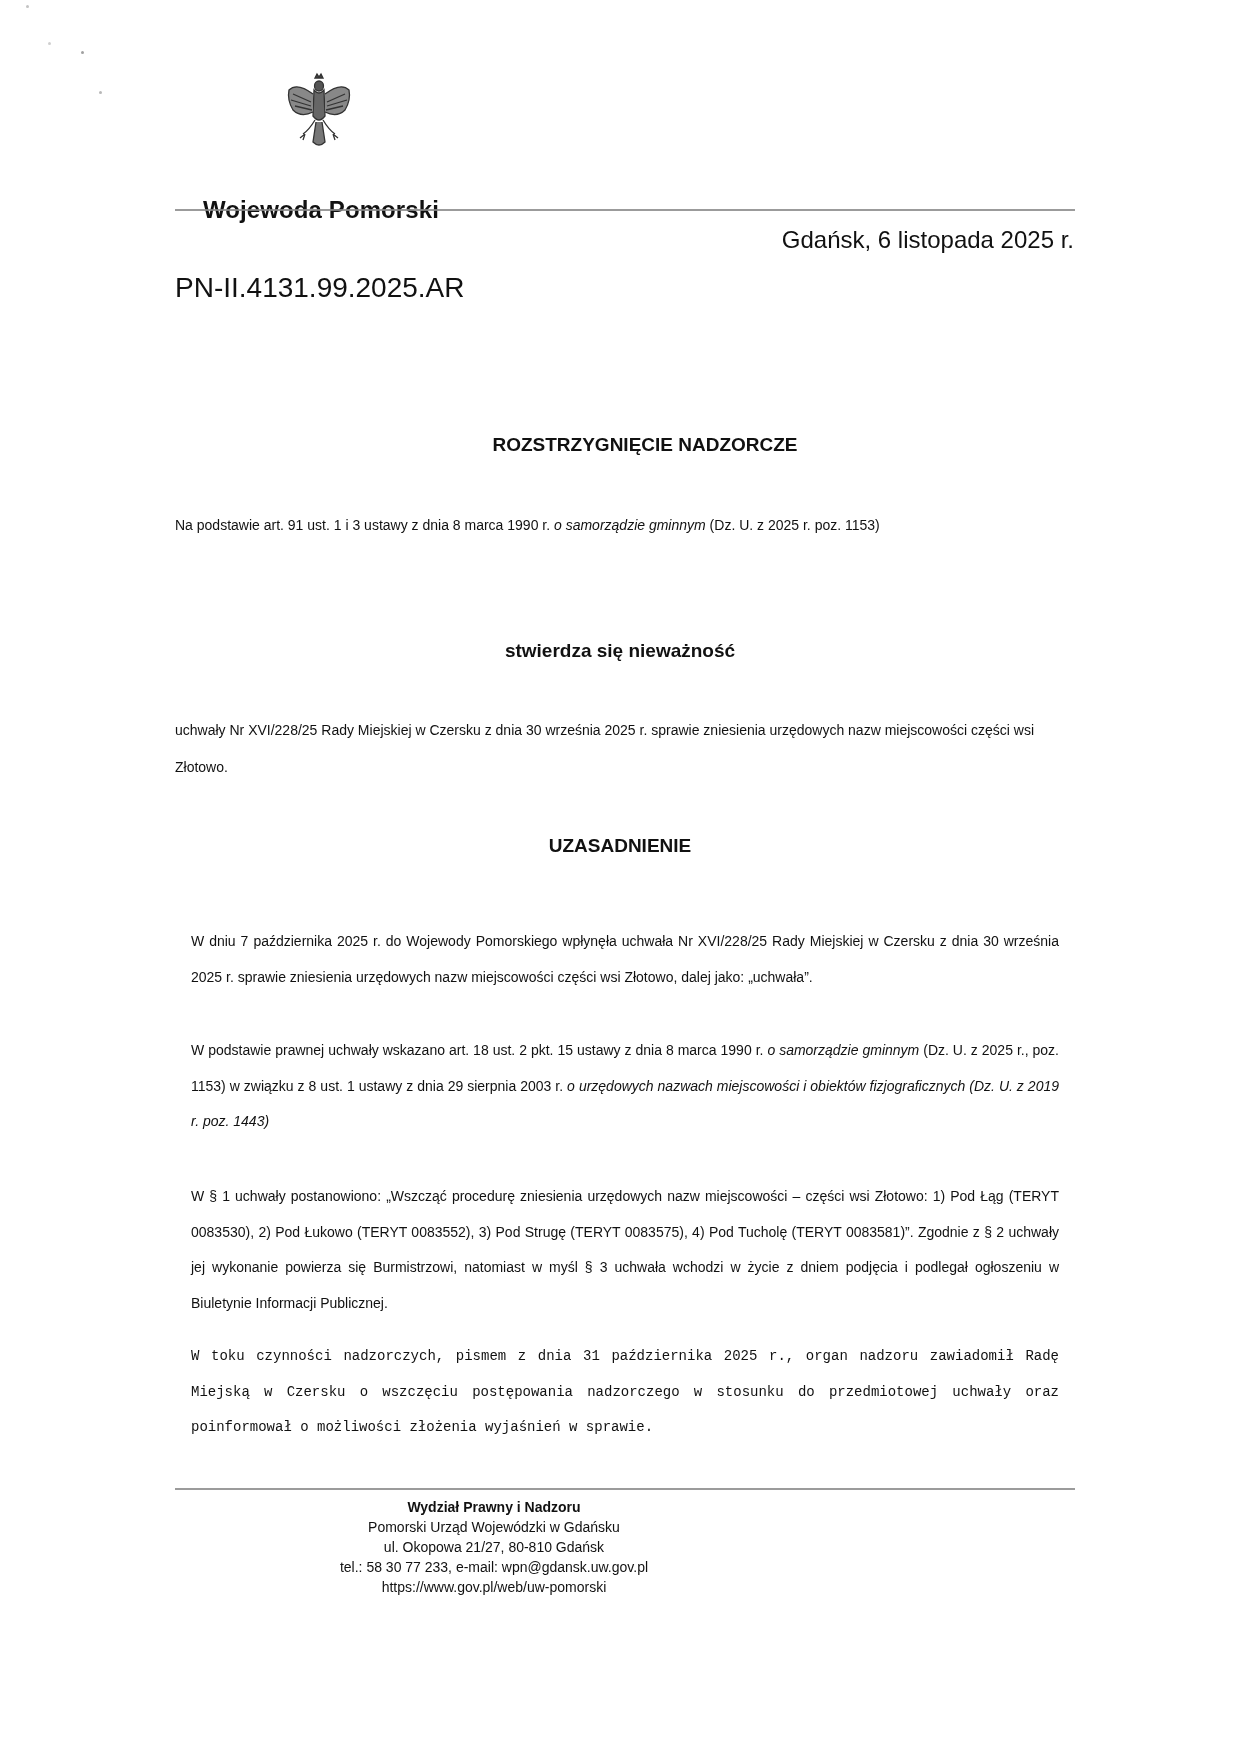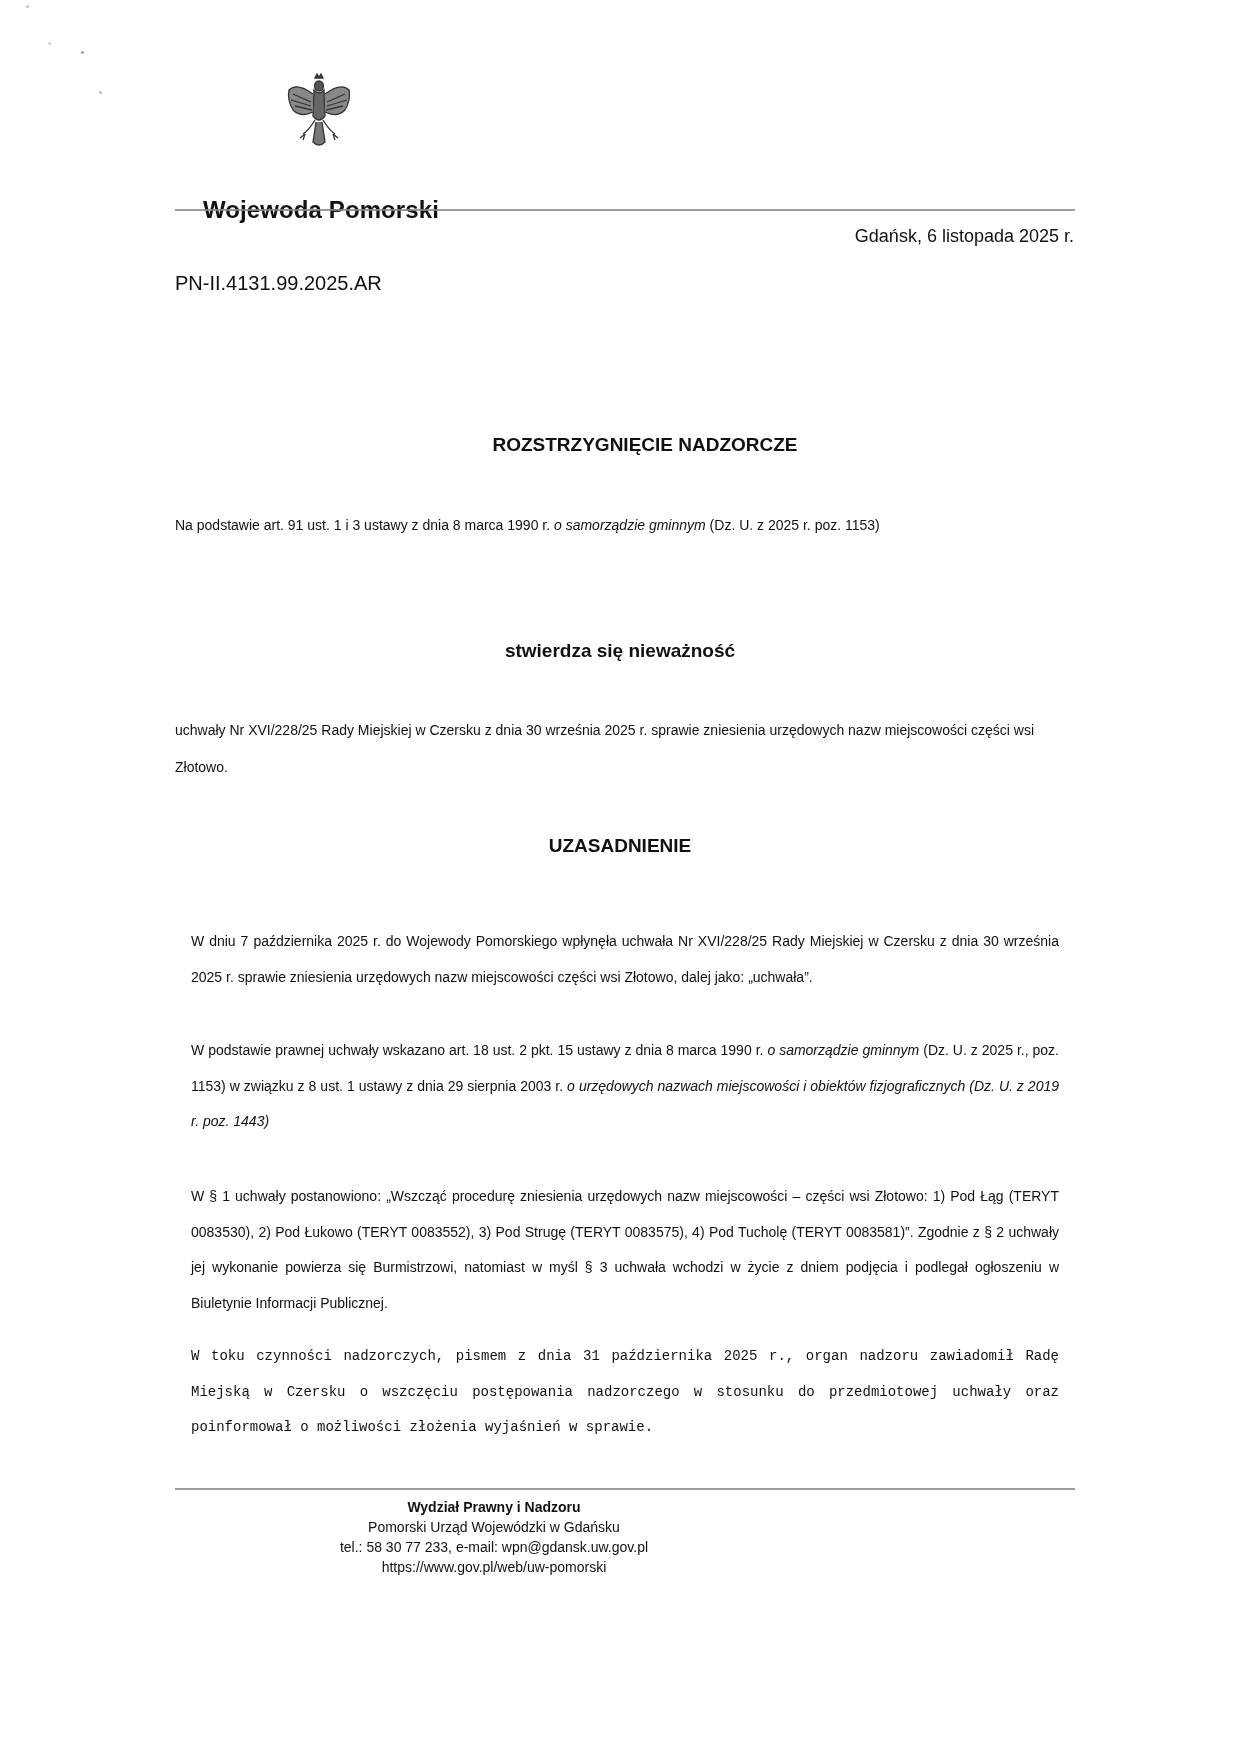--- a/index.html
+++ b/index.html
@@ -4,22 +4,22 @@
 <style>
   html, body { margin: 0; padding: 0; background: #ffffff; }
   body { width: 1240px; height: 1754px; position: relative; overflow: hidden;
          font-family: "Liberation Sans", "DejaVu Sans", sans-serif; color: #111; }
   .abs { position: absolute; }
   .emblem { left: 283px; top: 72px; width: 72px; height: 80px; }
   .issuer { left: 203px; top: 160px; font-size: 24px; font-weight: bold; letter-spacing: 0.1px; margin-top: 36px; }
   .rule { height: 2px; background: #8a8a8a; opacity: 0.85; }
   .rule-top { left: 175px; top: 209px; width: 900px; }
   .rule-bottom { left: 175px; top: 1488px; width: 900px; height: 1.5px; }
-  .place-date { right: 166px; top: 226px; font-size: 18px; }
-  .signature { left: 175px; top: 272px; font-size: 20px; }
+  .place-date { right: 166px; top: 226px; font-size: 24px; }
+  .signature { left: 175px; top: 272px; font-size: 28px; }
   .heading { left: 0; width: 1240px; text-align: center; font-weight: bold; font-size: 19px; }
   .h1 { top: 434px; margin-left: 25px; }
   .h2 { top: 640px; }
   .h3 { top: 835px; }
   .body-text { left: 175px; width: 900px; font-size: 14px; line-height: 38px; }
   .p1 { top: 506px; }
   .p2 { top: 712px; line-height: 37px; }
   .just { text-align: justify; line-height: 35.5px; }
   .p3 { top: 908px; }
   .p4 { top: 1017px; }
@@ -86,15 +86,16 @@
 
 <div class="abs body-text just p6">
     <p>W toku czynności nadzorczych, pismem z dnia 31 października 2025 r., organ nadzoru zawiadomił Radę Miejską w Czersku o wszczęciu postępowania nadzorczego w stosunku do przedmiotowej uchwały oraz poinformował o możliwości złożenia wyjaśnień w sprawie.</p>
   </div>
 
 <div class="abs rule rule-bottom"></div>
 
 <div class="abs footer">
   <div class="dept">Wydział Prawny i Nadzoru</div>
   <div>Pomorski Urząd Wojewódzki w Gdańsku</div>
+  <div>ul. Okopowa 21/27, 80-810 Gdańsk</div>
   <div>tel.: 58 30 77 233, e-mail: wpn@gdansk.uw.gov.pl</div>
   <div>https://www.gov.pl/web/uw-pomorski</div>
 </div>
 
 </body></html>

